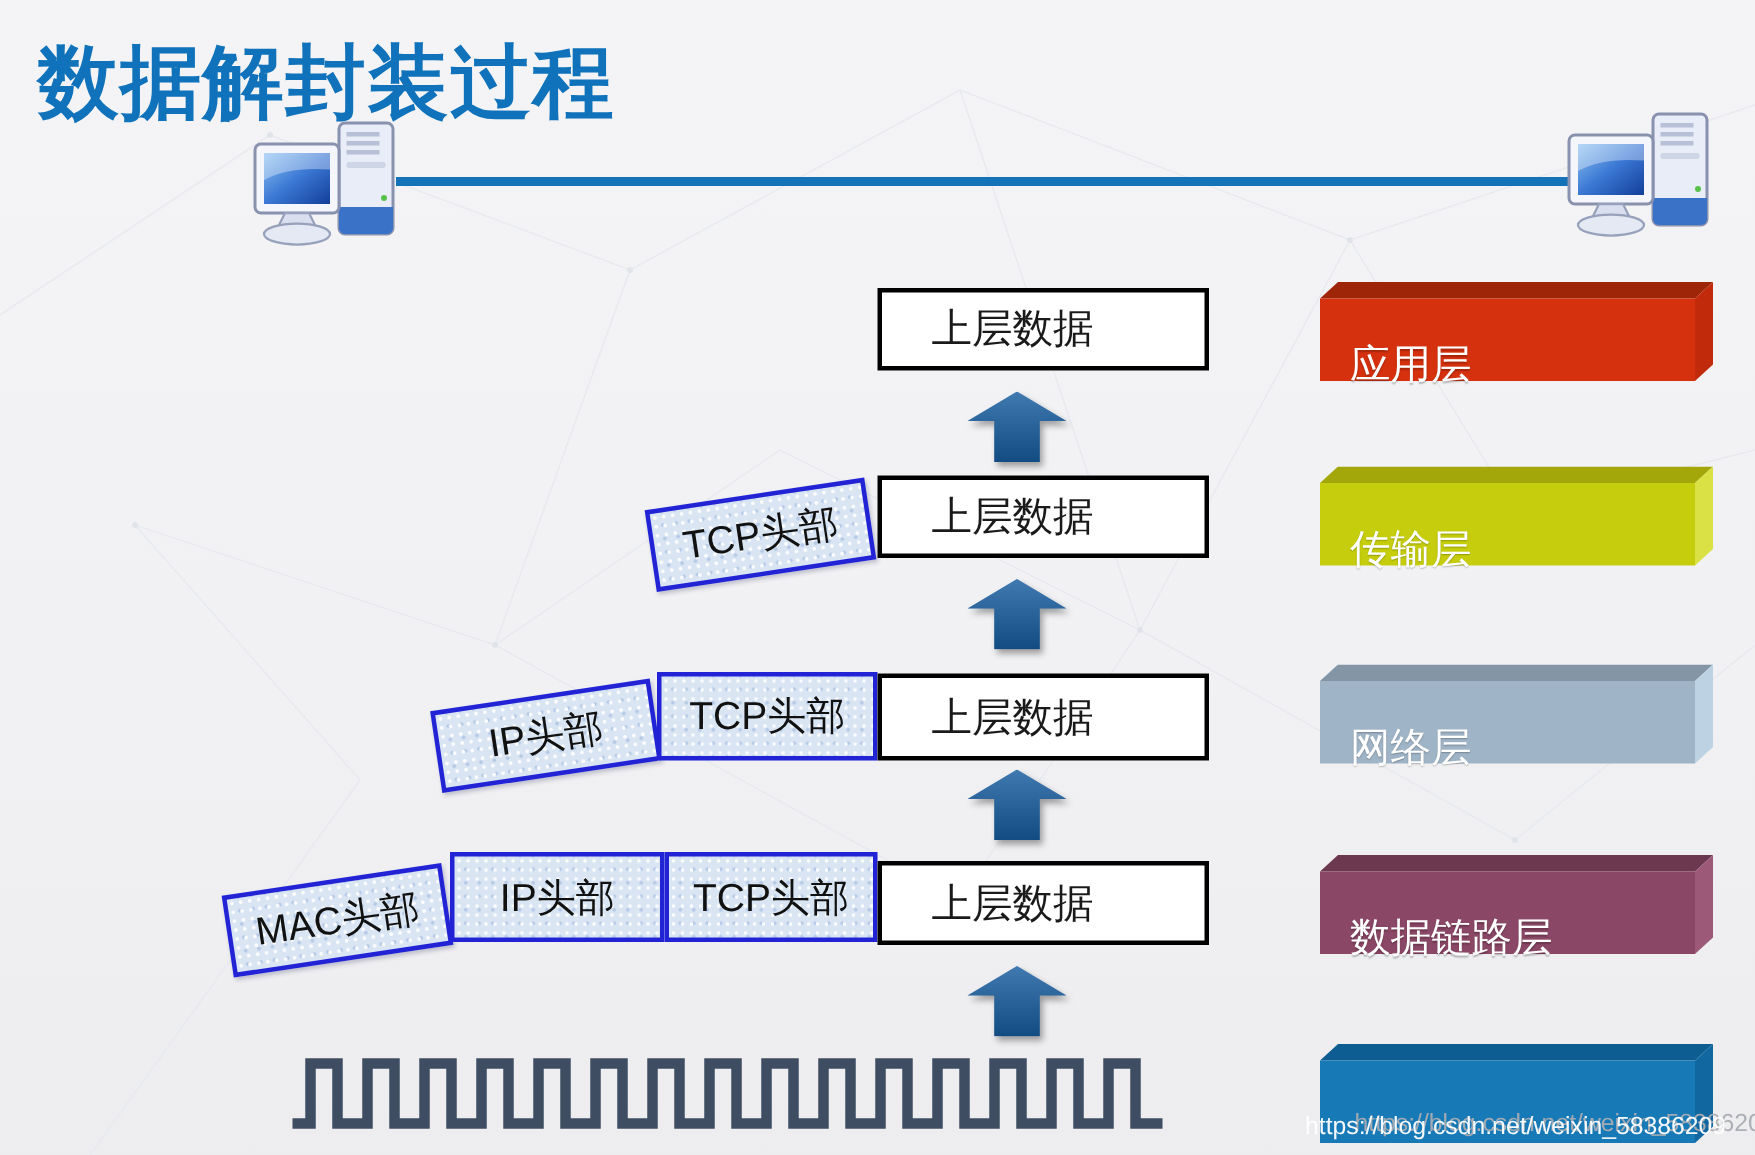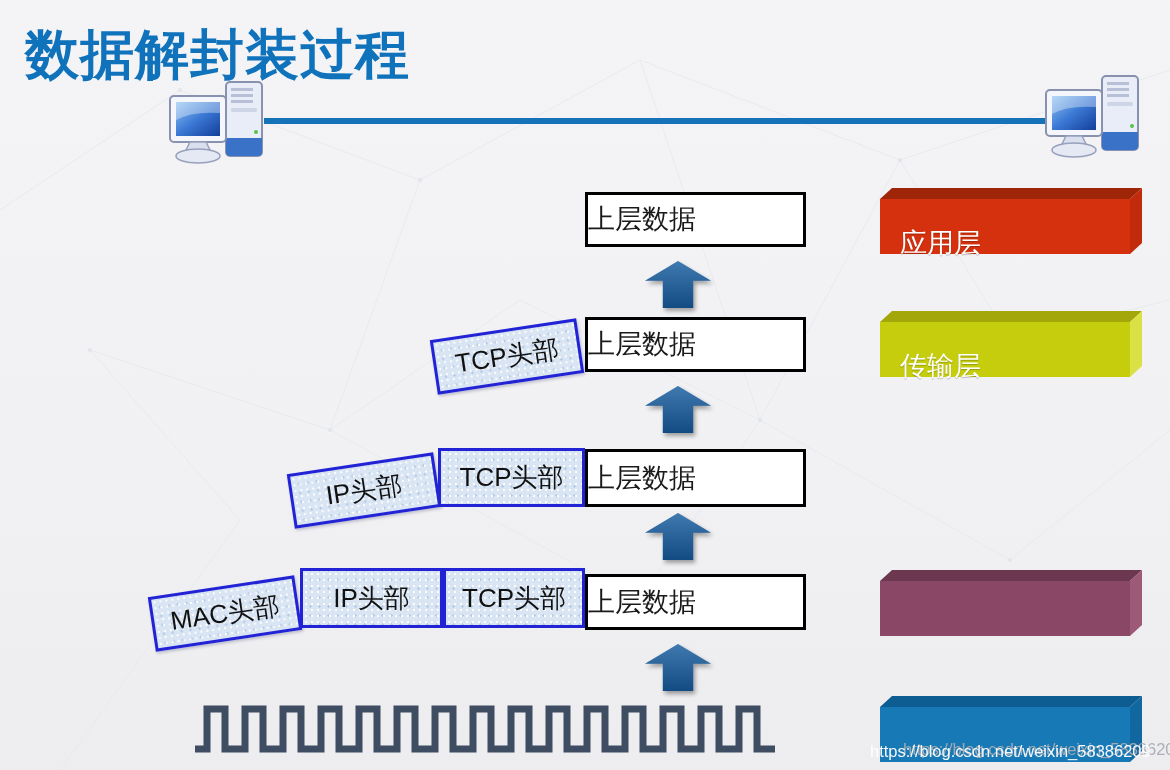--- a/index.html
+++ b/index.html
@@ -13,21 +13,21 @@
     position:absolute;left:8px;top:2px;margin:17px;
     font-size:54px;font-weight:900;letter-spacing:1px;
   }
   .pc{position:absolute;width:104px;height:90px;}
   .pc-left{left:168px;top:80px;}
   .pc-right{left:1044px;top:74px;}
   .link-line{position:absolute;left:264px;top:118px;width:786px;height:6px;}
   .databox{
     position:absolute;width:221px;height:55px;background:#ffffff;
     border:3px solid #000;box-sizing:border-box;
-    font-size:27px;color:#1a1a1a;line-height:49px;
+    font-size:27px;color:#1a1a1a;line-height:49px;padding-left:33px;
   }
   .hdrbox{
     position:absolute;box-sizing:border-box;border:3px solid #2323d6;
     display:flex;align-items:center;justify-content:center;
     font-size:26px;color:#111;
     background-image:
       radial-gradient(rgba(255,255,255,.9) 1px, transparent 1.4px),
       radial-gradient(rgba(140,170,215,.45) 1px, transparent 1.4px);
     background-size:6px 6px, 9px 9px;
     background-position:0 0, 3px 4px;
@@ -150,27 +150,36 @@
 
   <div class="layer" style="top:311px;">
     <svg width="264" height="68" viewBox="0 0 264 68">
       <polygon points="0,11 12,0 262,0 250,11" fill="#a3a70a"></polygon>
       <polygon points="250,11 262,0 262,55 250,66" fill="#d9e145"></polygon>
       <rect x="0" y="11" width="250" height="55" fill="#c5cd0c"></rect>
     </svg>
     <div class="layer-label">传输层</div>
   </div>
 
+  <div class="layer" style="top:443px;">
+    <svg width="264" height="68" viewBox="0 0 264 68">
+      <polygon points="0,11 12,0 262,0 250,11" fill="#8495a5"></polygon>
+      <polygon points="250,11 262,0 262,55 250,66" fill="#bdd2e2"></polygon>
+      <rect x="0" y="11" width="250" height="55" fill="#9fb4c6"></rect>
+    </svg>
+    <div class="layer-label">网络层</div>
+  </div>
 
   <div class="layer" style="top:570px;">
     <svg width="264" height="68" viewBox="0 0 264 68">
       <polygon points="0,11 12,0 262,0 250,11" fill="#6b3850"></polygon>
       <polygon points="250,11 262,0 262,55 250,66" fill="#9d5a78"></polygon>
       <rect x="0" y="11" width="250" height="55" fill="#8b4866"></rect>
     </svg>
+    <div class="layer-label">数据链路层</div>
   </div>
 
   <div class="layer" style="top:696px;">
     <svg width="264" height="68" viewBox="0 0 264 68">
       <polygon points="0,11 12,0 262,0 250,11" fill="#0d5d92"></polygon>
       <polygon points="250,11 262,0 262,55 250,66" fill="#1168a0"></polygon>
       <rect x="0" y="11" width="250" height="55" fill="#1779b6"></rect>
     </svg>
   </div>
 

